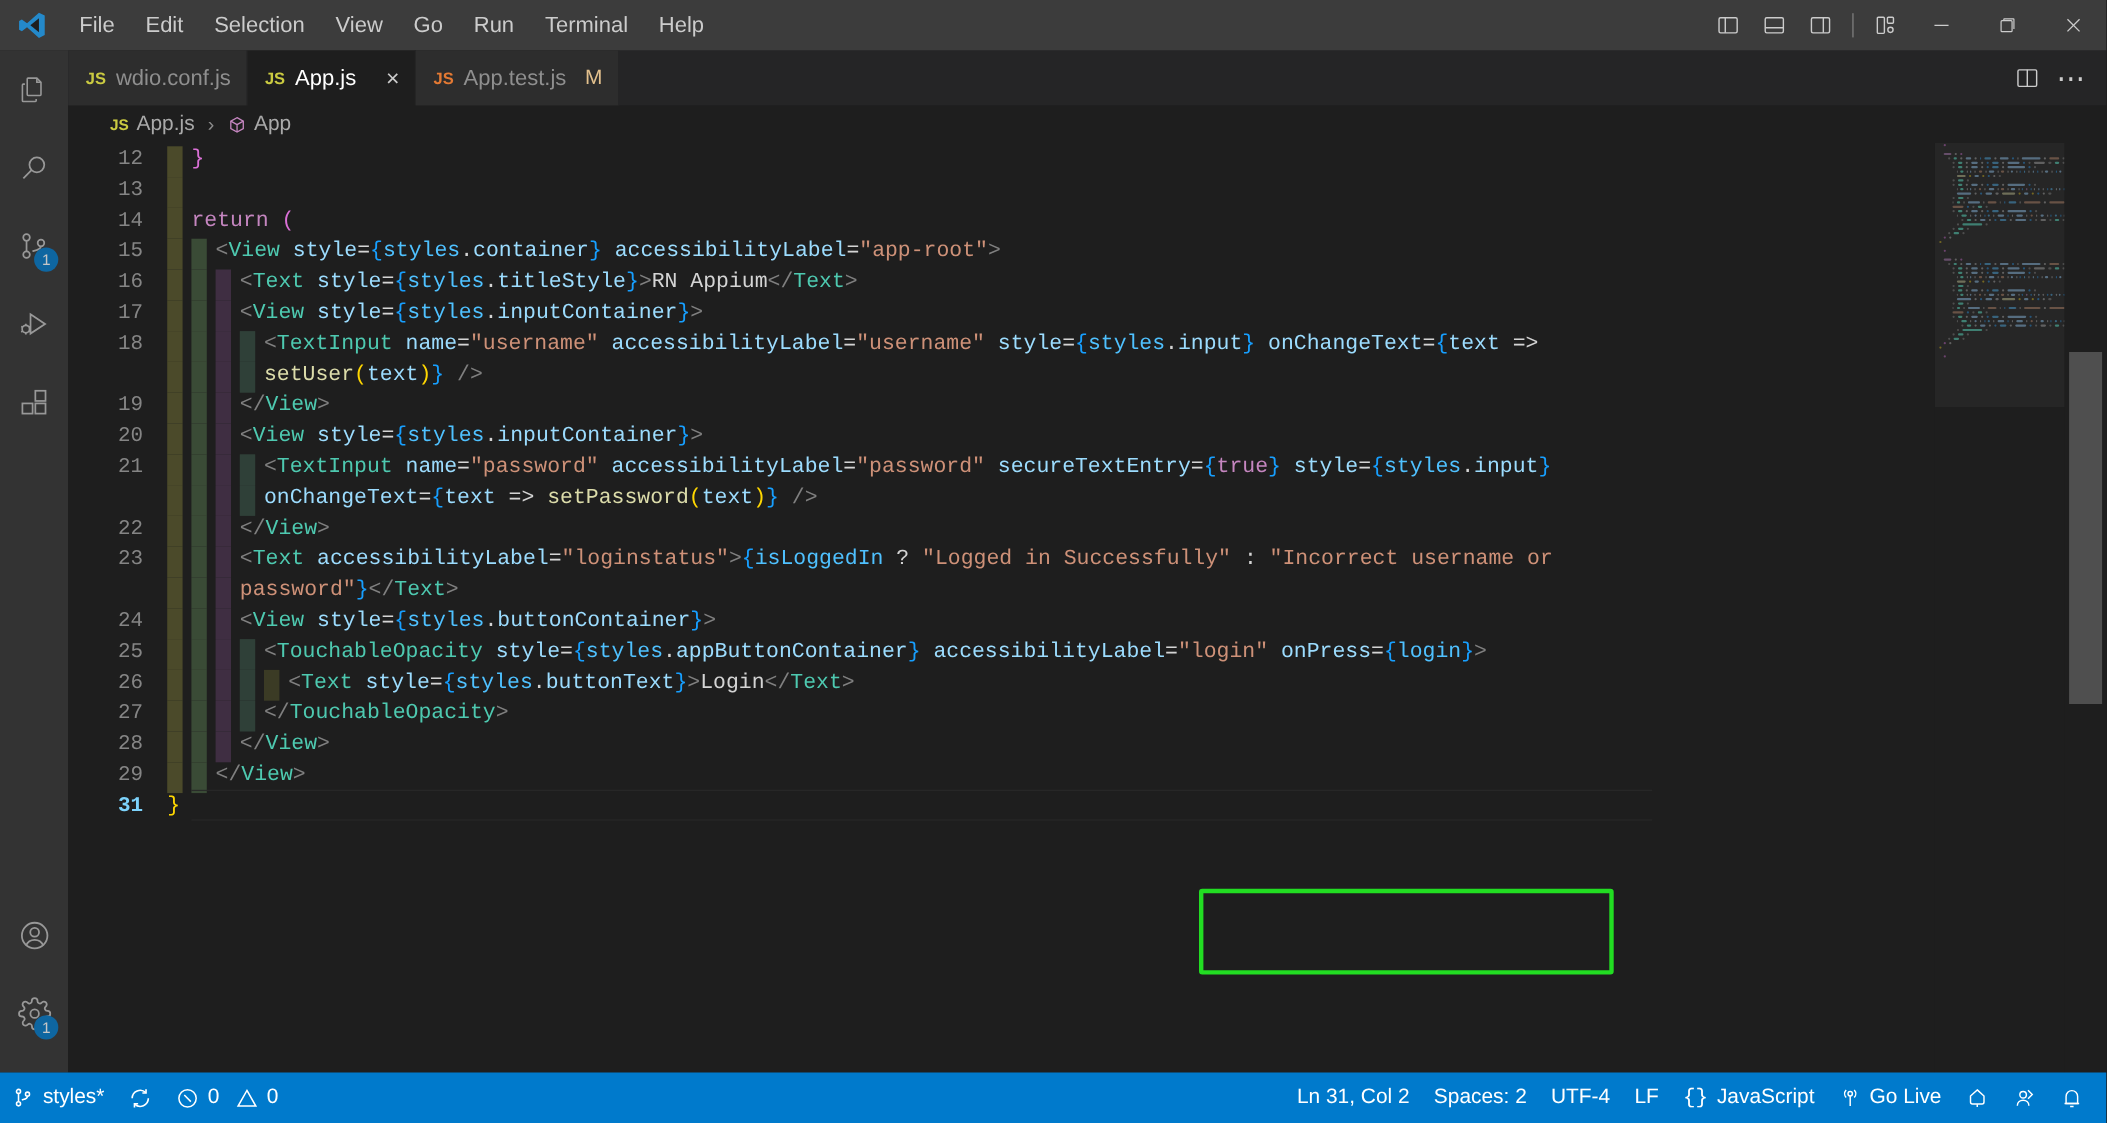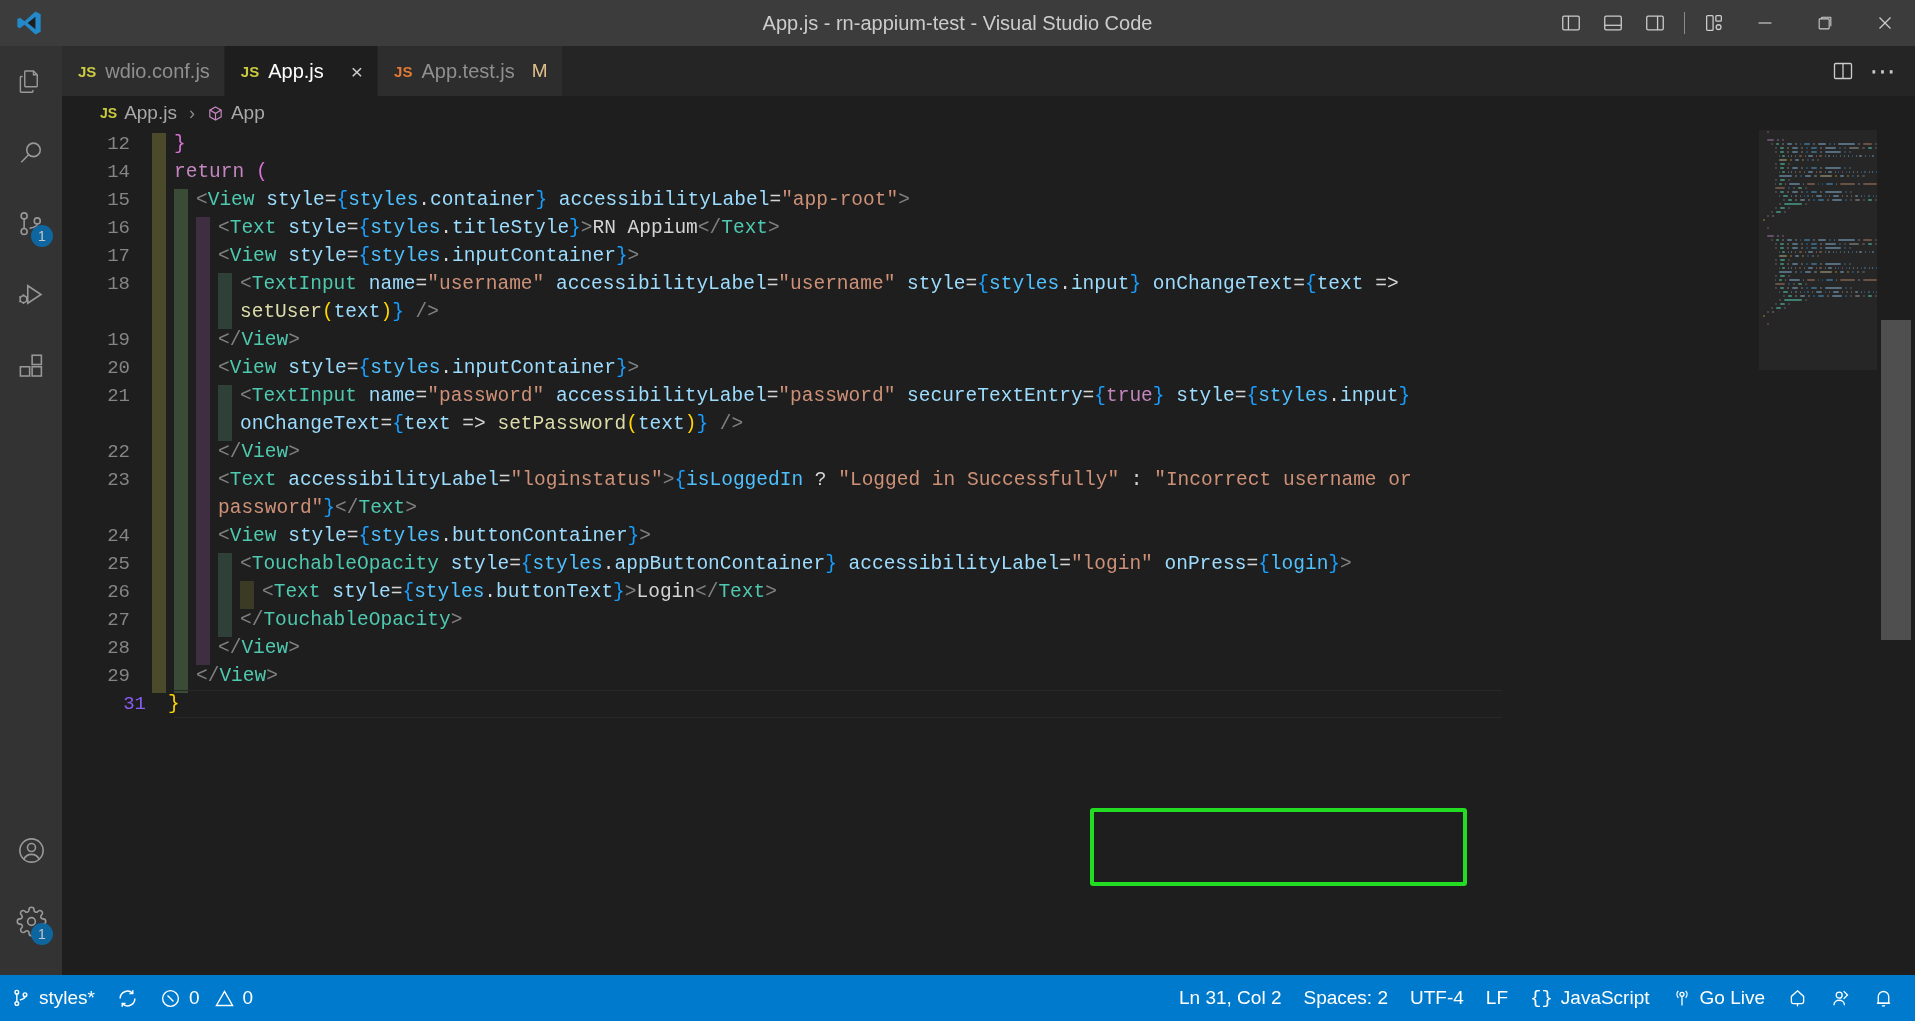--- a/index.html
+++ b/index.html
@@ -101,21 +101,21 @@
   .line {
     position: relative; height: 28px; display: flex; align-items: center;
     font-family: "Liberation Mono", monospace; font-size: 19.5px;
     white-space: pre;
   }
   .ln {
     width: 90px; text-align: right; padding-right: 22px;
     color: #858585; font-family: "Liberation Mono", monospace; font-size: 19px;
     flex: 0 0 90px;
   }
-  .line.active .ln { color: #8b5cf6; font-weight: normal; margin-left: 16px; }
+  .line.active .ln { color: #7dd3fc; font-weight: bold; }
   .line.active .code-text { }
   .line.active::before {
     content: ''; position: absolute; left: 112px; right: 260px; top: 0; height: 1px; background: #282828;
   }
   .line.active::after {
     content: ''; position: absolute; left: 112px; right: 260px; bottom: 0; height: 1px; background: #282828;
   }
   .code-text { position: relative; padding-left: 0; }
   
   .ig { position: absolute; top: 0; width: 14px; height: 28px; }
@@ -179,21 +179,30 @@
 </head>
 <body>
 
 <div id="titlebar">
   <div id="vscode-logo">
     <svg width="28" height="28" viewBox="0 0 24 24">
       <path d="M17.5 2.2 L22 4.4 V19.6 L17.5 21.8 L8.2 13.6 L4.2 16.6 L2 15.4 V8.6 L4.2 7.4 L8.2 10.4 Z" fill="#2489ca"></path>
       <path d="M17.5 6.6 V17.4 L10.8 12 Z" fill="#1e1e1e"></path>
     </svg>
   </div>
-  <div id="window-title">App.js - rn-appium-test - Visual Studio Code</div>
+  <div class="menu-list">
+    <div class="menu-item">File</div>
+    <div class="menu-item">Edit</div>
+    <div class="menu-item">Selection</div>
+    <div class="menu-item">View</div>
+    <div class="menu-item">Go</div>
+    <div class="menu-item">Run</div>
+    <div class="menu-item">Terminal</div>
+    <div class="menu-item">Help</div>
+  </div>
   <div id="titlebar-right">
     <div class="layout-btn">
       <svg width="22" height="22" viewBox="0 0 24 24" fill="none" stroke="#cccccc" stroke-width="1.4">
         <rect x="3" y="4.5" width="18" height="15" rx="1.5"></rect>
           <line x1="9.2" y1="4.5" x2="9.2" y2="19.5"></line>
       </svg>
     </div>
     <div class="layout-btn">
       <svg width="22" height="22" viewBox="0 0 24 24" fill="none" stroke="#cccccc" stroke-width="1.4">
         <rect x="3" y="4.5" width="18" height="15" rx="1.5"></rect>
@@ -342,20 +351,21 @@
           <path d="M12 11.8 20 7.2M12 11.8 4 7.2M12 11.8v9.4"></path>
       </svg>
     </span>
     <span>App</span>
   </div>
 </div>
 
 <div id="editor">
   <div id="code-area">
       <div class="line"><div class="ln">12</div><div class="code-text"><span class="ig" style="left:0px;background:#4b4a2a;"></span><span style="position: relative; margin-left: 22px;"><span class="brace2">}</span></span></div></div>
+      <div class="line"><div class="ln">13</div><div class="code-text"><span class="ig" style="left:0px;background:#4b4a2a;"></span><span style="position: relative; margin-left: 22px;"></span></div></div>
       <div class="line"><div class="ln">14</div><div class="code-text"><span class="ig" style="left:0px;background:#4b4a2a;"></span><span style="position: relative; margin-left: 22px;"><span class="kw">return</span><span class="plain"> </span><span class="brace2">(</span></span></div></div>
       <div class="line"><div class="ln">15</div><div class="code-text"><span class="ig" style="left:0px;background:#4b4a2a;"></span><span class="ig" style="left:22px;background:#3a4b36;"></span><span style="position: relative; margin-left: 44px;"><span class="punct">&lt;</span><span class="tag">View</span><span class="plain"> </span><span class="attr">style</span><span class="op">=</span><span class="brace3">{</span><span class="obj">styles</span><span class="op">.</span><span class="attr">container</span><span class="brace3">}</span><span class="plain"> </span><span class="attr">accessibilityLabel</span><span class="op">=</span><span class="str">"app-root"</span><span class="punct">&gt;</span></span></div></div>
       <div class="line"><div class="ln">16</div><div class="code-text"><span class="ig" style="left:0px;background:#4b4a2a;"></span><span class="ig" style="left:22px;background:#3a4b36;"></span><span class="ig" style="left:44px;background:#3f2e42;"></span><span style="position: relative; margin-left: 66px;"><span class="punct">&lt;</span><span class="tag">Text</span><span class="plain"> </span><span class="attr">style</span><span class="op">=</span><span class="brace3">{</span><span class="obj">styles</span><span class="op">.</span><span class="attr">titleStyle</span><span class="brace3">}</span><span class="punct">&gt;</span><span class="plain">RN Appium</span><span class="punct">&lt;/</span><span class="tag">Text</span><span class="punct">&gt;</span></span></div></div>
       <div class="line"><div class="ln">17</div><div class="code-text"><span class="ig" style="left:0px;background:#4b4a2a;"></span><span class="ig" style="left:22px;background:#3a4b36;"></span><span class="ig" style="left:44px;background:#3f2e42;"></span><span style="position: relative; margin-left: 66px;"><span class="punct">&lt;</span><span class="tag">View</span><span class="plain"> </span><span class="attr">style</span><span class="op">=</span><span class="brace3">{</span><span class="obj">styles</span><span class="op">.</span><span class="attr">inputContainer</span><span class="brace3">}</span><span class="punct">&gt;</span></span></div></div>
       <div class="line"><div class="ln">18</div><div class="code-text"><span class="ig" style="left:0px;background:#4b4a2a;"></span><span class="ig" style="left:22px;background:#3a4b36;"></span><span class="ig" style="left:44px;background:#3f2e42;"></span><span class="ig" style="left:66px;background:#2f4038;"></span><span style="position: relative; margin-left: 88px;"><span class="punct">&lt;</span><span class="tag">TextInput</span><span class="plain"> </span><span class="attr">name</span><span class="op">=</span><span class="str">"username"</span><span class="plain"> </span><span class="attr">accessibilityLabel</span><span class="op">=</span><span class="str">"username"</span><span class="plain"> </span><span class="attr">style</span><span class="op">=</span><span class="brace3">{</span><span class="obj">styles</span><span class="op">.</span><span class="attr">input</span><span class="brace3">}</span><span class="plain"> </span><span class="attr">onChangeText</span><span class="op">=</span><span class="brace3">{</span><span class="param">text </span><span class="op">=&gt;</span></span></div></div>
       <div class="line"><div class="ln"></div><div class="code-text"><span class="ig" style="left:0px;background:#4b4a2a;"></span><span class="ig" style="left:22px;background:#3a4b36;"></span><span class="ig" style="left:44px;background:#3f2e42;"></span><span class="ig" style="left:66px;background:#2f4038;"></span><span style="position: relative; margin-left: 88px;"><span class="fn">setUser</span><span class="brace1">(</span><span class="param">text</span><span class="brace1">)</span><span class="brace3">}</span><span class="plain"> </span><span class="punct">/&gt;</span></span></div></div>
       <div class="line"><div class="ln">19</div><div class="code-text"><span class="ig" style="left:0px;background:#4b4a2a;"></span><span class="ig" style="left:22px;background:#3a4b36;"></span><span class="ig" style="left:44px;background:#3f2e42;"></span><span style="position: relative; margin-left: 66px;"><span class="punct">&lt;/</span><span class="tag">View</span><span class="punct">&gt;</span></span></div></div>
       <div class="line"><div class="ln">20</div><div class="code-text"><span class="ig" style="left:0px;background:#4b4a2a;"></span><span class="ig" style="left:22px;background:#3a4b36;"></span><span class="ig" style="left:44px;background:#3f2e42;"></span><span style="position: relative; margin-left: 66px;"><span class="punct">&lt;</span><span class="tag">View</span><span class="plain"> </span><span class="attr">style</span><span class="op">=</span><span class="brace3">{</span><span class="obj">styles</span><span class="op">.</span><span class="attr">inputContainer</span><span class="brace3">}</span><span class="punct">&gt;</span></span></div></div>
       <div class="line"><div class="ln">21</div><div class="code-text"><span class="ig" style="left:0px;background:#4b4a2a;"></span><span class="ig" style="left:22px;background:#3a4b36;"></span><span class="ig" style="left:44px;background:#3f2e42;"></span><span class="ig" style="left:66px;background:#2f4038;"></span><span style="position: relative; margin-left: 88px;"><span class="punct">&lt;</span><span class="tag">TextInput</span><span class="plain"> </span><span class="attr">name</span><span class="op">=</span><span class="str">"password"</span><span class="plain"> </span><span class="attr">accessibilityLabel</span><span class="op">=</span><span class="str">"password"</span><span class="plain"> </span><span class="attr">secureTextEntry</span><span class="op">=</span><span class="brace3">{</span><span class="kw">true</span><span class="brace3">}</span><span class="plain"> </span><span class="attr">style</span><span class="op">=</span><span class="brace3">{</span><span class="obj">styles</span><span class="op">.</span><span class="attr">input</span><span class="brace3">}</span></span></div></div>
       <div class="line"><div class="ln"></div><div class="code-text"><span class="ig" style="left:0px;background:#4b4a2a;"></span><span class="ig" style="left:22px;background:#3a4b36;"></span><span class="ig" style="left:44px;background:#3f2e42;"></span><span class="ig" style="left:66px;background:#2f4038;"></span><span style="position: relative; margin-left: 88px;"><span class="attr">onChangeText</span><span class="op">=</span><span class="brace3">{</span><span class="param">text </span><span class="op">=&gt; </span><span class="fn">setPassword</span><span class="brace1">(</span><span class="param">text</span><span class="brace1">)</span><span class="brace3">}</span><span class="plain"> </span><span class="punct">/&gt;</span></span></div></div>

